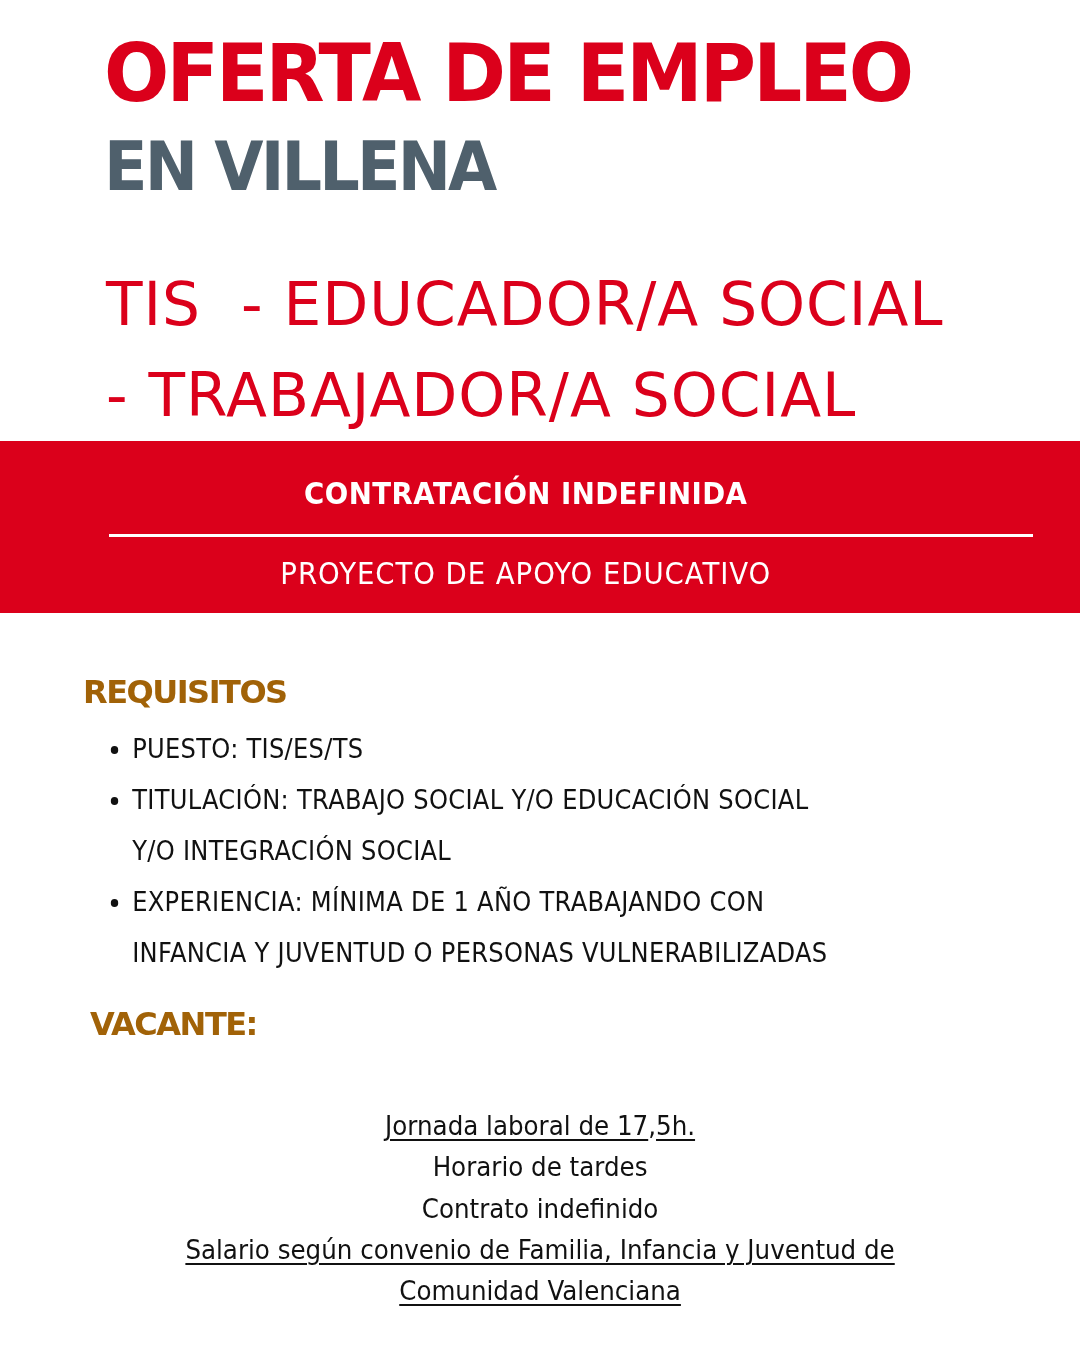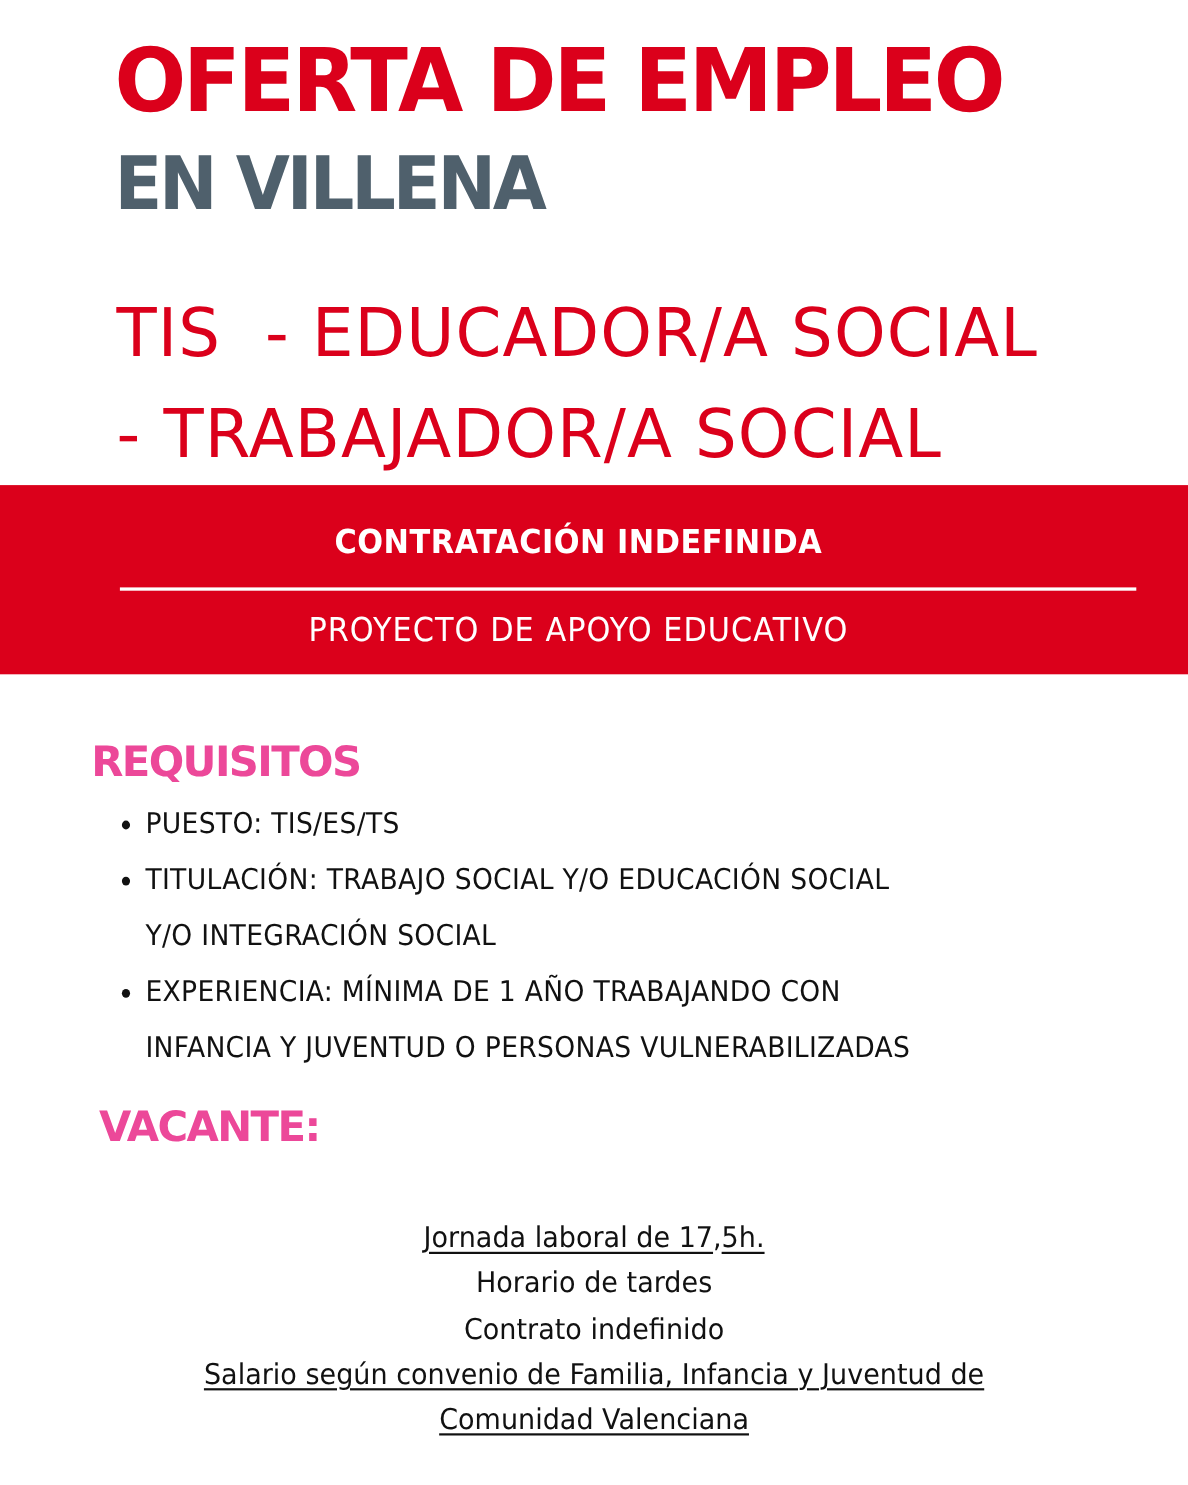--- a/index.html
+++ b/index.html
@@ -100,23 +100,23 @@
       color: #ffffff;
       letter-spacing: 1px;
       transform: scaleX(0.92);
       transform-origin: left center;
     }
 
     
     .section-heading {
       font-family: "DejaVu Sans", sans-serif;
       font-weight: bold;
-      font-size: 38px;
+      font-size: 32px;
       line-height: 48px;
-      color: #ec4899;
+      color: #a16207;
       letter-spacing: -1.5px;
     }
     .req-heading { left: 83px; top: 668px; }
     .vac-heading { left: 90px; top: 1000px; }
 
     
     .req-list {
       position: absolute;
       left: 108px;
       top: 724px;

